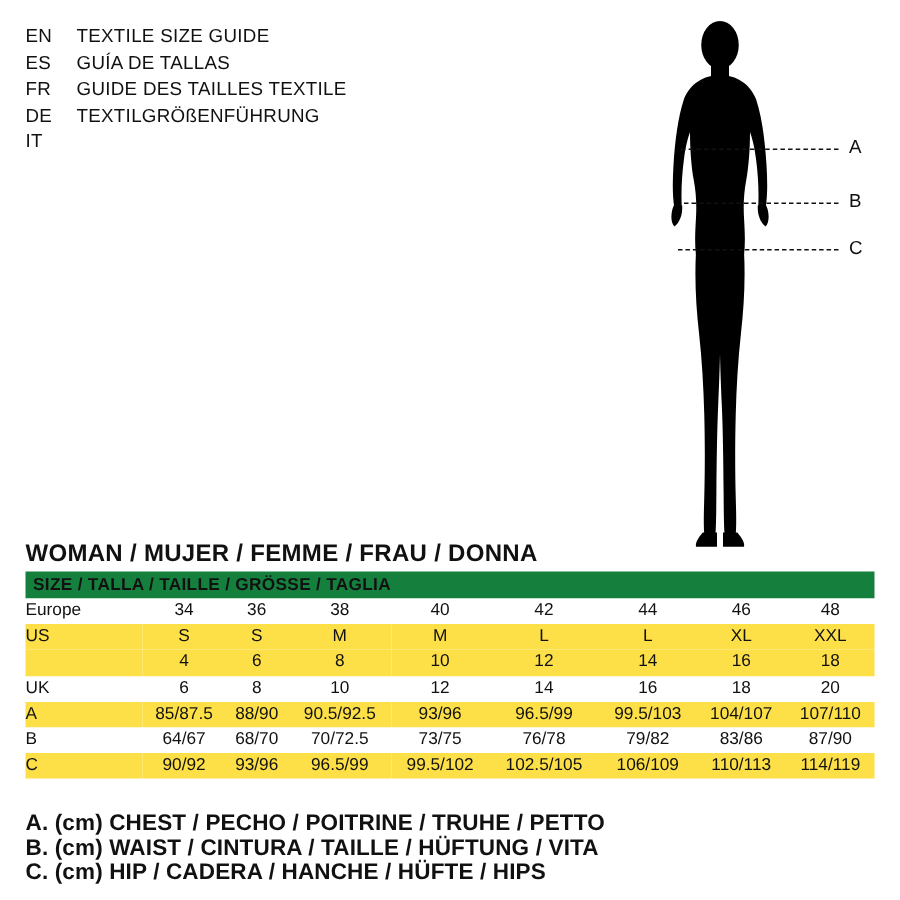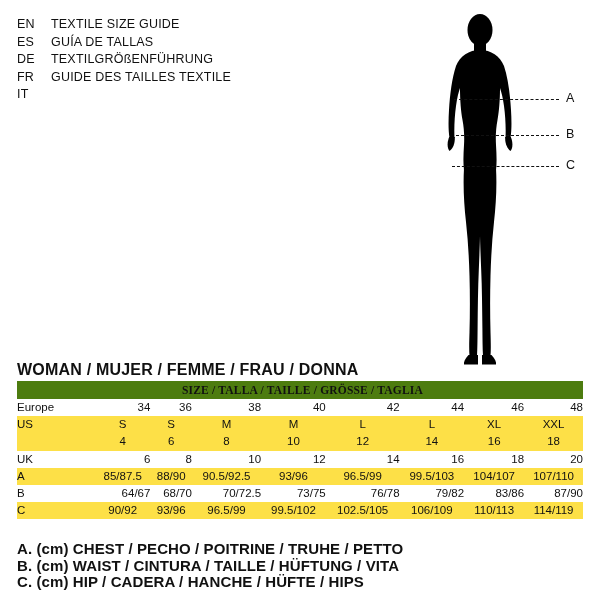--- a/index.html
+++ b/index.html
@@ -91,43 +91,41 @@
   }
   .size-table th,
   .size-table td {
     padding: 0;
     height: 17.2px;
     line-height: 17.2px;
     text-align: center;
     font-weight: normal;
   }
   .size-table .hdr-row th {
-    background: #4d7c0f;
-    color: #111;
-    text-align: center;
+    background: #15803d;
+    color: #111;
+    text-align: left;
     font-weight: bold;
     padding-left: 5px;
     font-size: 11.5px;
     letter-spacing: 0.2px;
     height: 18px;
     line-height: 18px;
-    font-family: Liberation Serif, serif;
   }
   .row-label {
     text-align: left !important;
     padding-left: 5px;
     width: 78px;
     margin-top: 44px;
   }
   .row-shade td {
     background: #fde047;
   }
   .row-plain td {
     background: #ffffff;
-    text-align: right;
   }
 
   
   .footnotes {
     position: absolute;
     top: 541px;
     left: 17px;
     font-size: 15px;
     line-height: 16.5px;
     color: #111;
@@ -144,26 +142,26 @@
   <div class="lang-block">
     <div class="lang-row">
       <span class="lang-code">EN</span>
       <span class="lang-text">TEXTILE SIZE GUIDE</span>
     </div>
     <div class="lang-row">
       <span class="lang-code">ES</span>
       <span class="lang-text">GUÍA DE TALLAS</span>
     </div>
     <div class="lang-row">
+      <span class="lang-code">FR</span>
+      <span class="lang-text">GUIDE DES TAILLES TEXTILE</span>
+    </div>
+    <div class="lang-row">
       <span class="lang-code">DE</span>
       <span class="lang-text">TEXTILGRÖßENFÜHRUNG</span>
-    </div>
-    <div class="lang-row">
-      <span class="lang-code">FR</span>
-      <span class="lang-text">GUIDE DES TAILLES TEXTILE</span>
     </div>
     <div class="lang-row">
       <span class="lang-code">IT</span>
     </div>
   </div>
 
   <div class="figure-area">
     <svg class="figure-svg" width="120" height="360" viewBox="0 0 120 360">
       <g fill="#000000">
 

